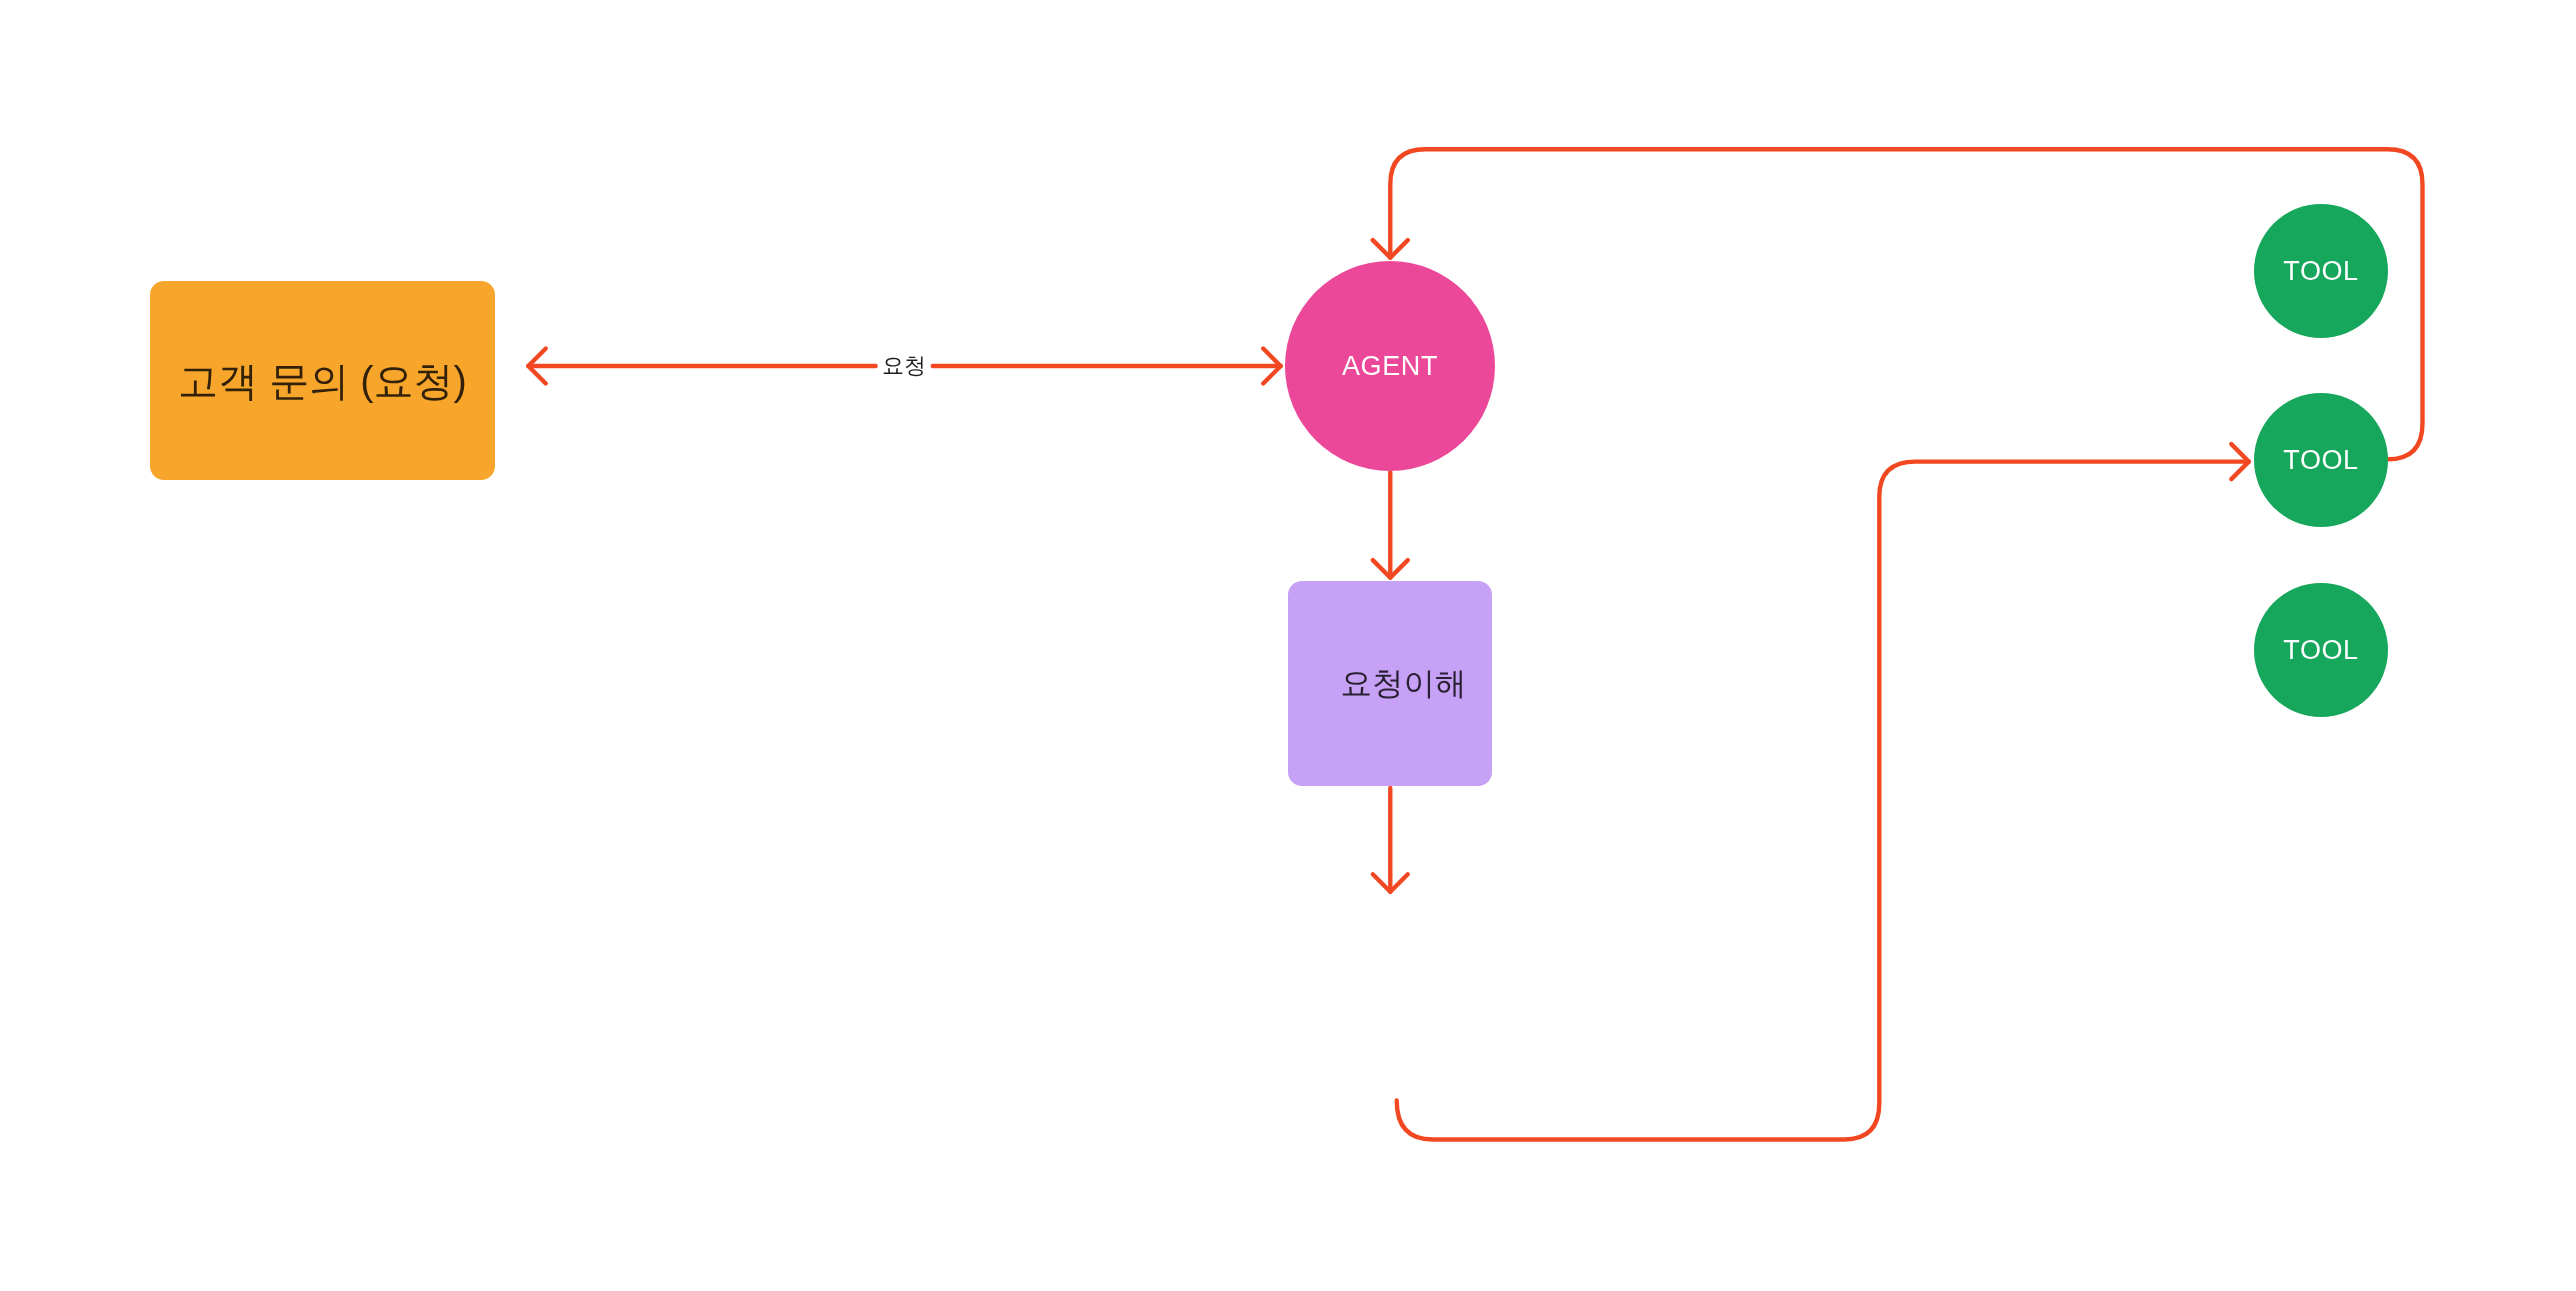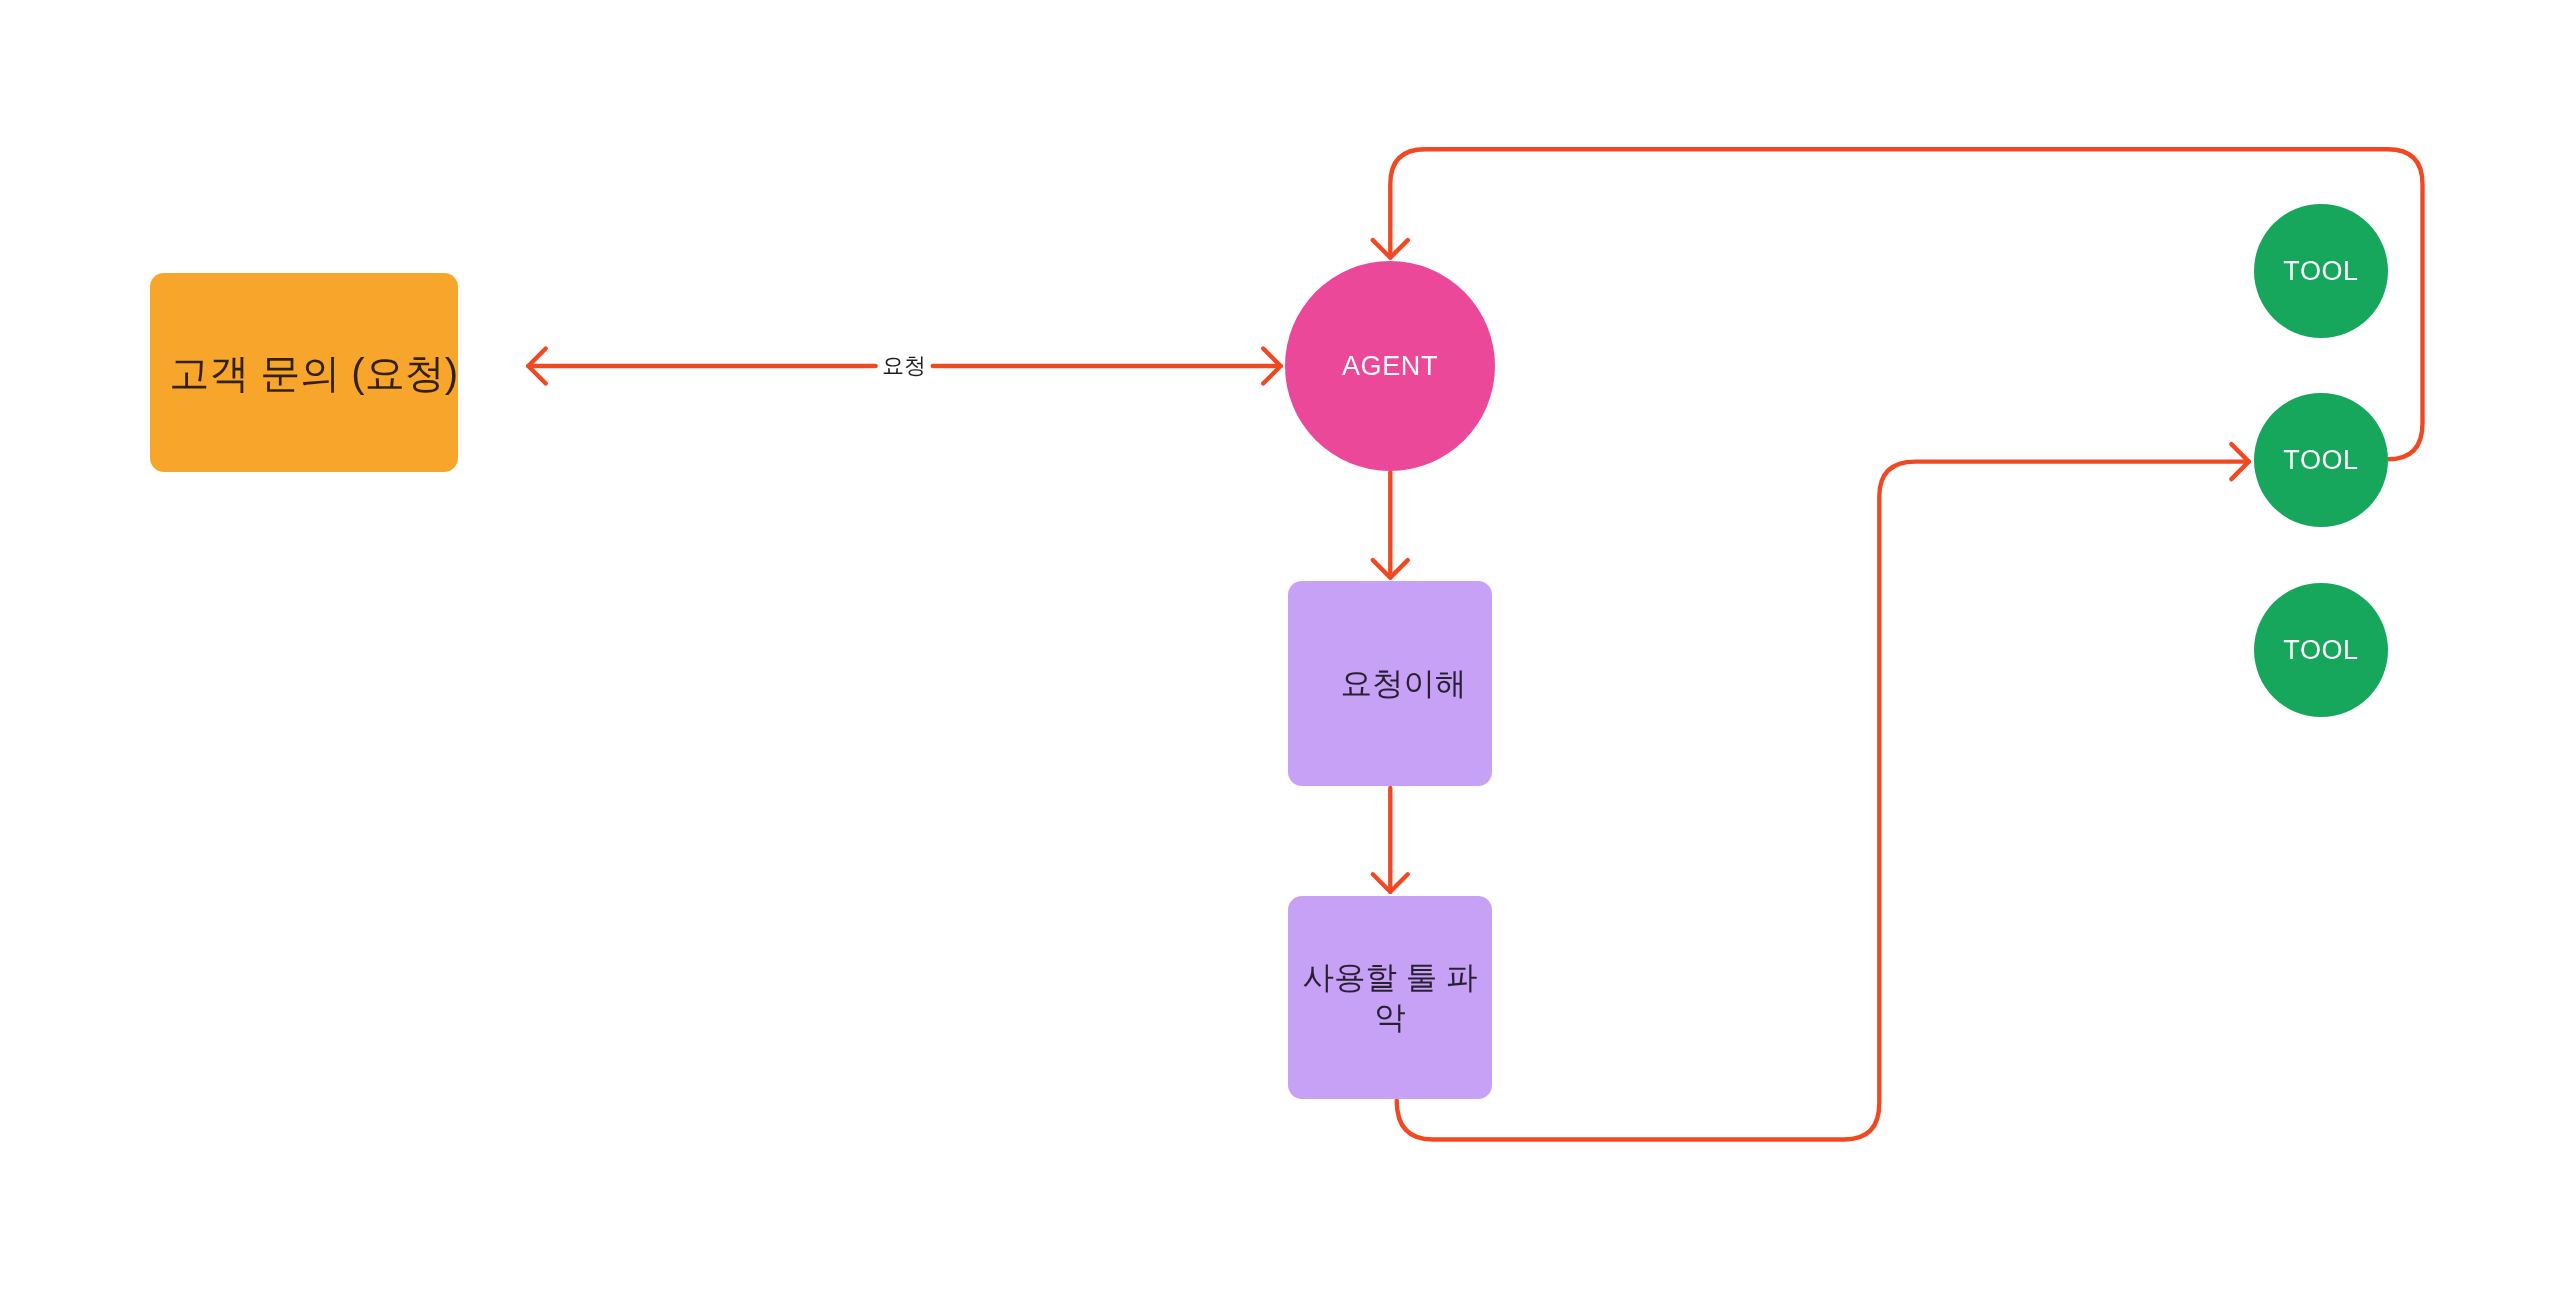--- a/index.html
+++ b/index.html
@@ -27,22 +27,22 @@
   .node {
     position: absolute;
     display: flex;
     align-items: center;
     justify-content: center;
     text-align: center;
   }
   .rect-node { border-radius: 14px; }
   .circle-node { border-radius: 50%; }
   .node-customer {
-    left: 150px; top: 273px; width: 308px; height: 199px;
-    font-size: 40px; line-height: 1.2; justify-content: flex-end;
+    left: 150px; top: 281px; width: 345px; height: 199px;
+    font-size: 40px; line-height: 1.2;
   }
   .node-agent {
     left: 1285px; top: 261px; width: 210px; height: 210px;
     font-size: 27px; font-weight: 500; letter-spacing: 0.6px;
   }
   .node-understand {
     left: 1288px; top: 581px; width: 204px; height: 205px;
     font-size: 31.5px; line-height: 1.25; padding-left: 27px;
   }
   .node-identify {
@@ -102,23 +102,20 @@
   </div>
 
   <div class="node circle-node node-agent" style="background-color: #ec4899; color: rgb(255, 255, 255);">
     <span>AGENT</span>
   </div>
 
   <div class="node rect-node node-understand" style="background-color: rgb(198, 161, 246); color: rgba(0, 0, 0, 0.8);">
     <span>요청이해</span>
   </div>
 
-  <div class="node rect-node node-identify" style="background-color: rgb(198, 161, 246); color: rgba(0, 0, 0, 0.8);">
-    <span>사용할 툴 파악</span>
-  </div>
 
   <div class="node circle-node node-tool node-tool-1" style="background-color: rgb(22, 167, 92); color: rgb(255, 255, 255);">
     <span>TOOL</span>
   </div>
 
   <div class="node circle-node node-tool node-tool-2" style="background-color: rgb(22, 167, 92); color: rgb(255, 255, 255);">
     <span>TOOL</span>
   </div>
 
   <div class="node circle-node node-tool node-tool-3" style="background-color: rgb(22, 167, 92); color: rgb(255, 255, 255);">

